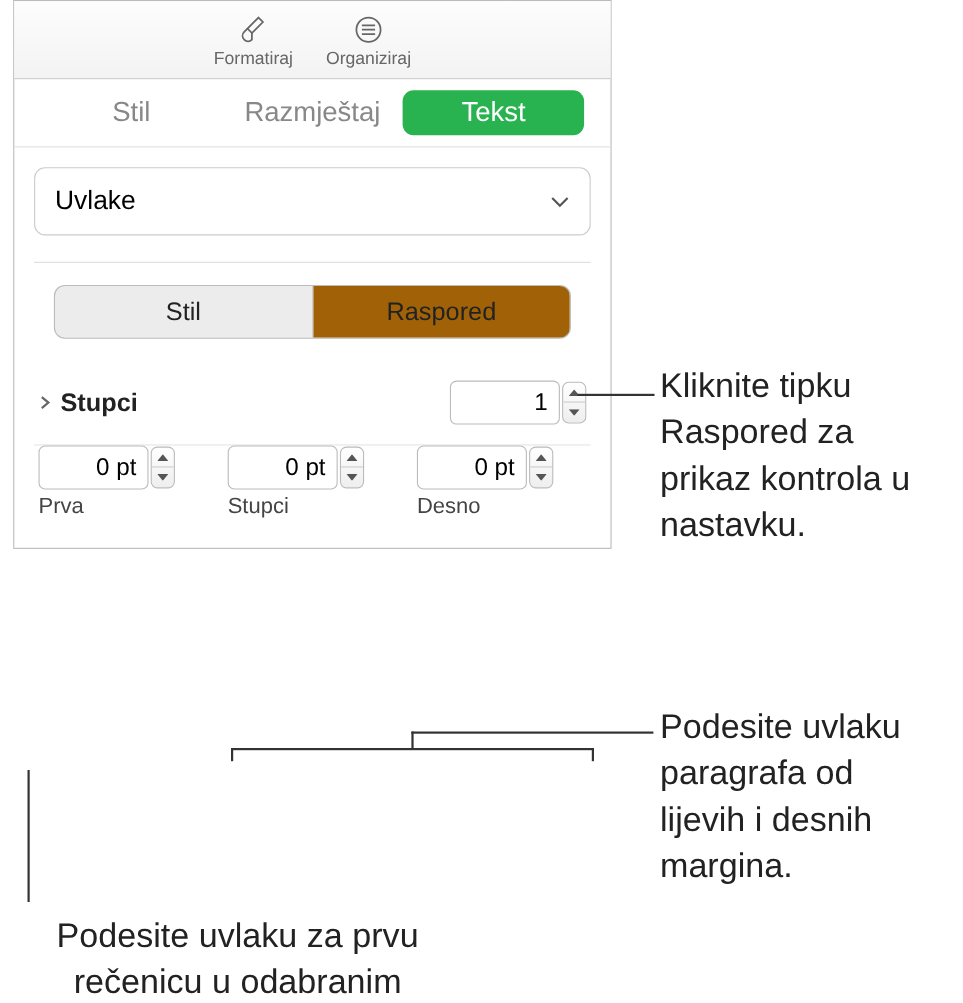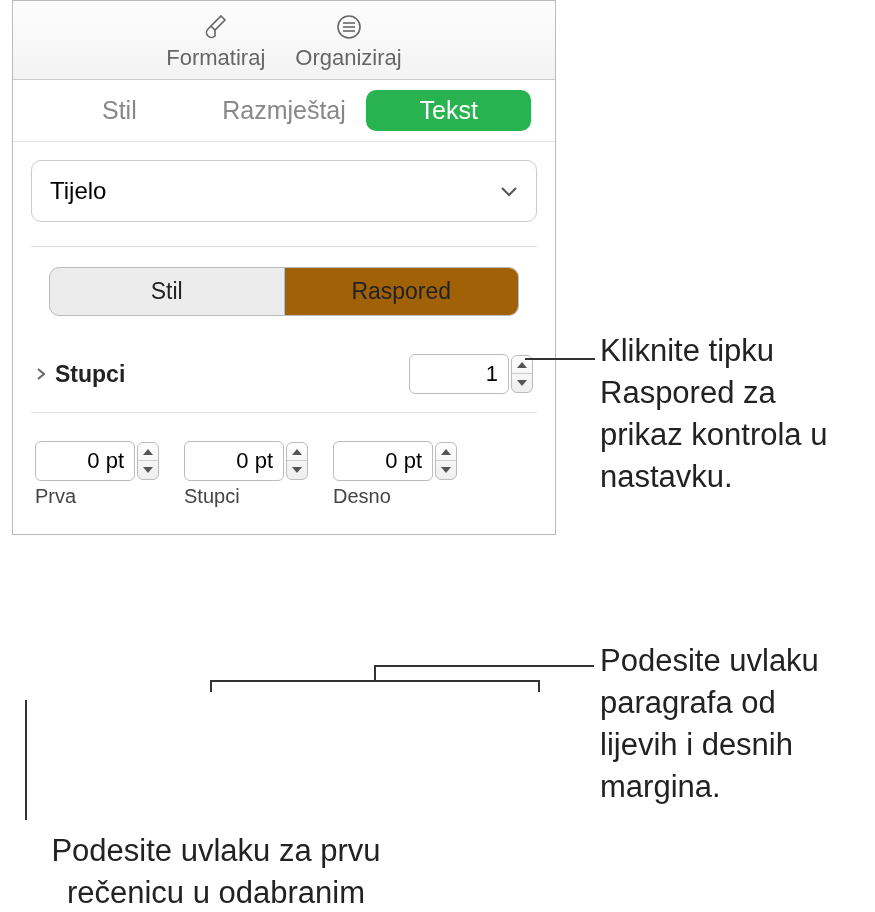--- a/index.html
+++ b/index.html
@@ -34,21 +34,21 @@
       cursor: pointer;
     }
     .toolbar-icon {
       width: 32px;
       height: 32px;
       display: flex;
       align-items: center;
       justify-content: center;
     }
     .toolbar-label {
-      font-size: 22px;
+      font-size: 16px;
       color: #666;
     }
     .tabs-row {
       display: flex;
       padding: 10px 24px;
       gap: 0;
       border-bottom: 1px solid #e0e0e0;
     }
     .tab {
       flex: 1;
@@ -163,23 +163,22 @@
     }
     .stepper-btn:last-child { border-bottom: none; }
     .section-header {
       display: flex;
       align-items: center;
       gap: 8px;
       padding: 18px 4px 12px 4px;
     }
     .indent-row {
       display: flex;
-      gap: 25px;
+      gap: 48px;
       padding: 0 4px;
-      margin-top: 28px;
     }
     .indent-col {
       display: flex;
       flex-direction: column;
       align-items: flex-start;
       gap: 4px;
     }
     .indent-label {
       font-size: 20px;
       color: #444;
@@ -224,21 +223,21 @@
   </div>
 
   <div class="tabs-row">
     <div class="tab">Stil</div>
     <div class="tab">Razmještaj</div>
     <div class="tab active">Tekst</div>
   </div>
 
   <div class="content">
     <div class="dropdown">
-      <span>Tijelo</span>
+      <span>Uvlake</span>
       <span>
         <svg class="chevron-down" viewBox="0 0 18 12" fill="none" stroke="#555" stroke-width="2">
           <path d="M2 3 L9 10 L16 3"></path>
         </svg>
       </span>
     </div>
 
     <div class="divider"></div>
 
     <div style="padding-top:20px;"></div>

